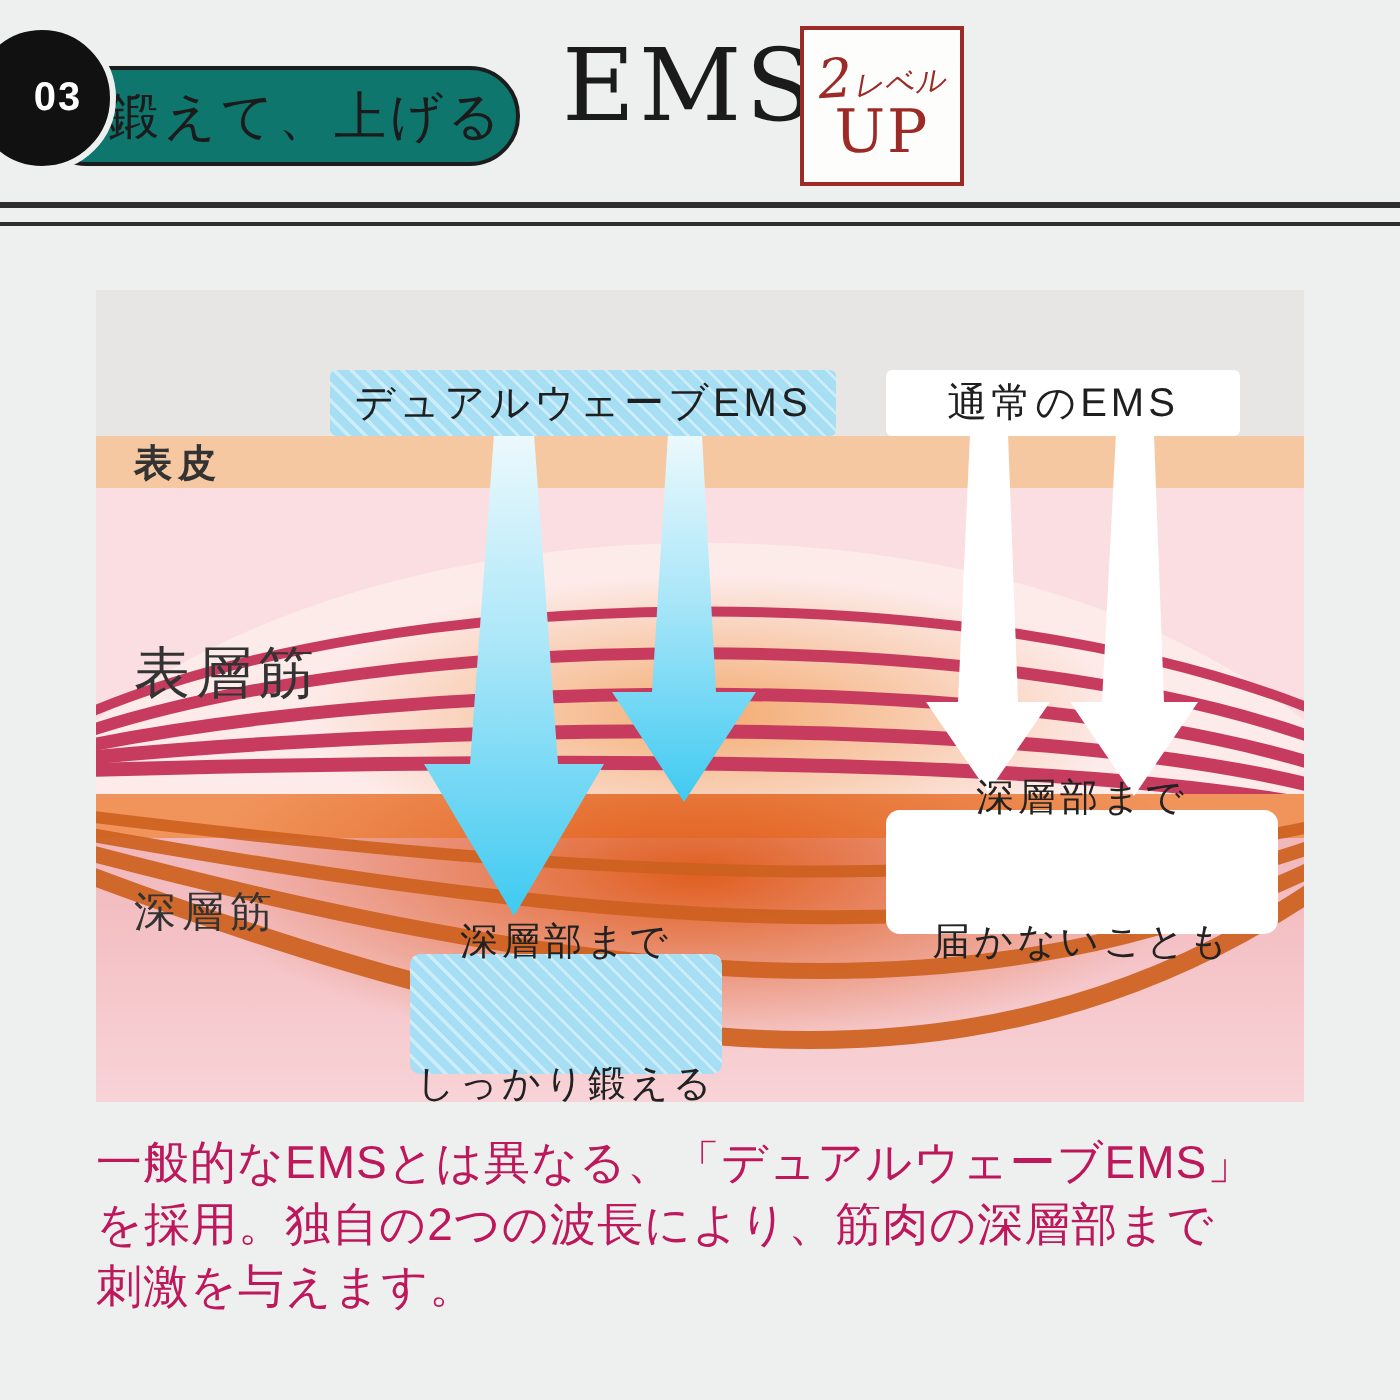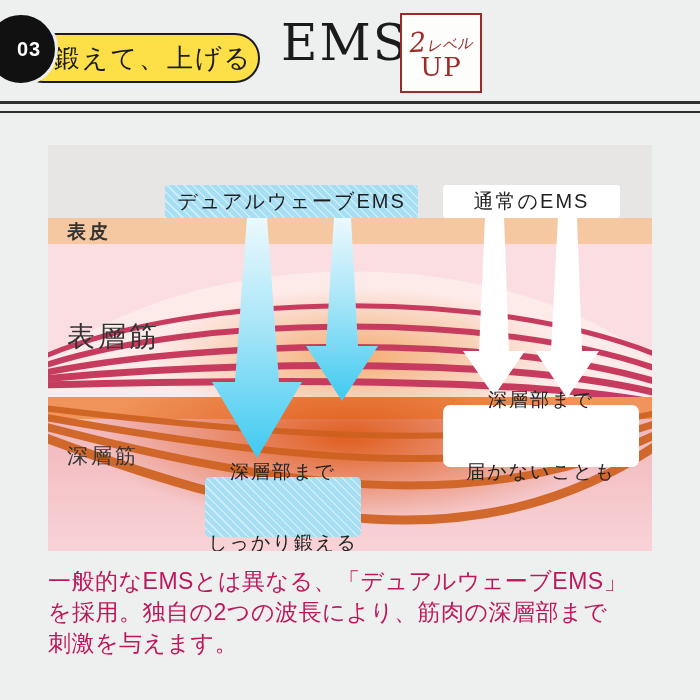--- a/index.html
+++ b/index.html
@@ -8,21 +8,21 @@
     background:#eef0ef;
     font-family:"Liberation Sans", sans-serif;
     color:#2d2d2d;
     overflow:hidden;
   }
   .stage{position:relative;width:700px;height:700px;}
 
   
   .step-pill{
     position:absolute;left:18px;top:33px;width:238px;height:46px;
-    border:2px solid #1c1c1c;border-radius:26px;background:#fde047;
+    border:2px solid #1c1c1c;border-radius:26px;background:#0f766e;
     display:flex;align-items:center;justify-content:center;
   }
   .step-pill span{
     font-family:"DejaVu Serif", serif;
     font-size:26px;color:#1b1b1b;letter-spacing:2px;
     padding-left:28px;white-space:nowrap;
   }
   .step-circle{
     position:absolute;left:-16px;top:12px;width:68px;height:68px;
     background:#111;border:3px solid #eef0ef;border-radius:50%;
@@ -39,21 +39,21 @@
   }
   .level-badge{
     position:absolute;left:400px;top:13px;width:78px;height:76px;
     background:#fdfdfc;border:2px solid #9c2a27;
     display:flex;flex-direction:column;align-items:center;justify-content:center;
     color:#9c2a27;font-family:"DejaVu Serif", serif;
   }
   .level-badge .lv{font-style:italic;line-height:1;white-space:nowrap;transform:rotate(-4deg);}
   .level-badge .lv .num{font-size:27px;}
   .level-badge .lv .kana{font-size:15px;letter-spacing:0;}
-  .level-badge .up{font-size:26px;line-height:1;margin-top:0;letter-spacing:1px;}
+  .level-badge .up{font-size:30px;line-height:1;margin-top:0;letter-spacing:1px;}
 
   .divider-a{position:absolute;left:0;top:101px;width:700px;height:3px;background:#2e2e2e;}
   .divider-b{position:absolute;left:0;top:111px;width:700px;height:2px;background:#2e2e2e;}
 
   
   .diagram{
     position:absolute;left:48px;top:145px;width:604px;height:406px;
     overflow:hidden;background:#e7e6e4;
   }
   .diagram svg{position:absolute;left:0;top:0;}

